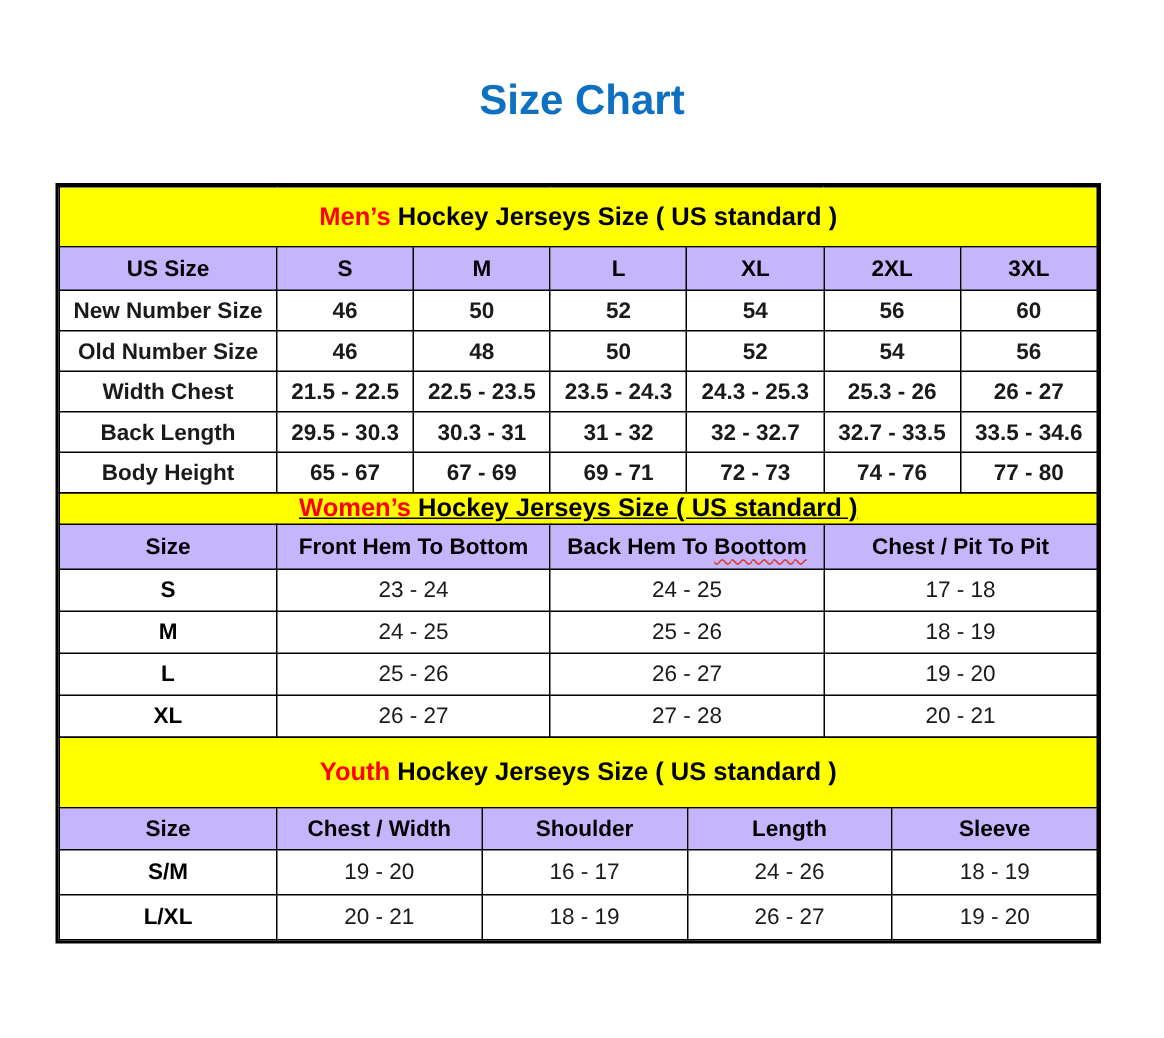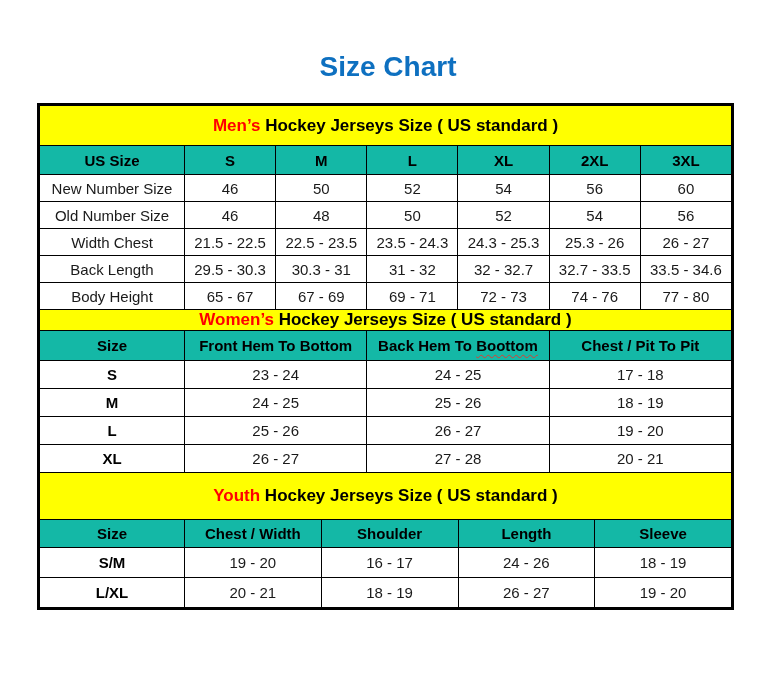--- a/index.html
+++ b/index.html
@@ -26,21 +26,21 @@
     width: 100%;
     text-align: center;
     font-size: 28px;
     font-weight: bold;
     color: var(--title-blue);
     letter-spacing: 0px;
   }
   .chart-wrap {
     position: absolute;
     left: 37px;
-    top: 103px;
+    top: 122px;
     width: 697px;
     border: 2px solid var(--border-black);
     background: #ffffff;
   }
   table.section {
     width: 100%;
     border-collapse: collapse;
     table-layout: fixed;
   }
   .section + .section { margin-top: -1px; }
@@ -54,32 +54,32 @@
     white-space: nowrap;
     overflow: hidden;
   }
   tr.band-row th {
     background: var(--band-yellow);
     font-size: 17px;
     font-weight: bold;
     color: #000000;
   }
   .mens  tr.band-row th { height: 40px; }
-  .womens tr.band-row th { height: 20px; }
+  .womens tr.band-row th { height: 20px; text-decoration: underline; }
   .youth tr.band-row th { height: 47px; }
   .band-accent { color: var(--accent-red); }
   tr.col-header th {
     font-weight: bold;
-    background: #14b8a6;
+    background: #c4b5fd;
     color: #000000;
   }
   .mens  tr.col-header th { height: 29px; }
   .womens tr.col-header th { height: 30px; }
   .youth tr.col-header th { height: 28px; }
-  .mens  tr.data-row td { height: 27px; }
+  .mens  tr.data-row td { height: 27px; font-weight: bold; }
   .womens tr.data-row td { height: 28px; }
   .youth tr.data-row td { height: 30px; }
   td.row-label-bold { font-weight: bold; color: #000000; }
   .misspelled {
     text-decoration-line: underline;
     text-decoration-style: wavy;
     text-decoration-color: var(--squiggle-red);
     text-decoration-thickness: 1px;
     text-underline-offset: 3px;
   }

